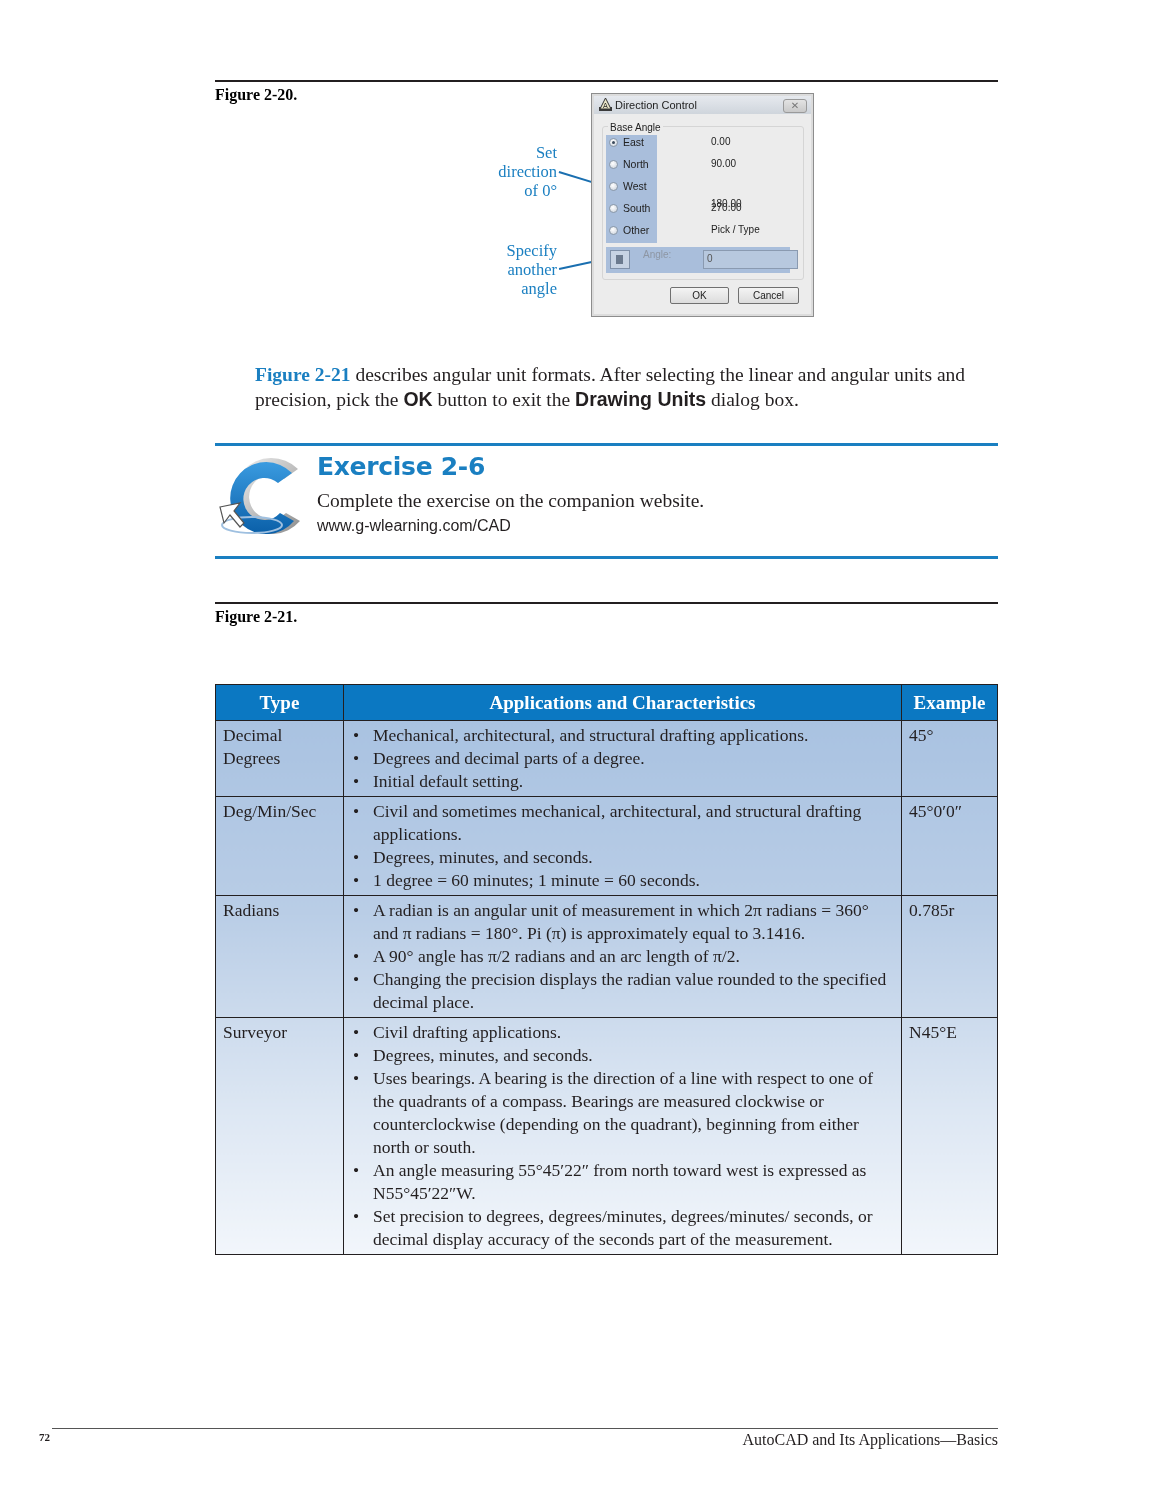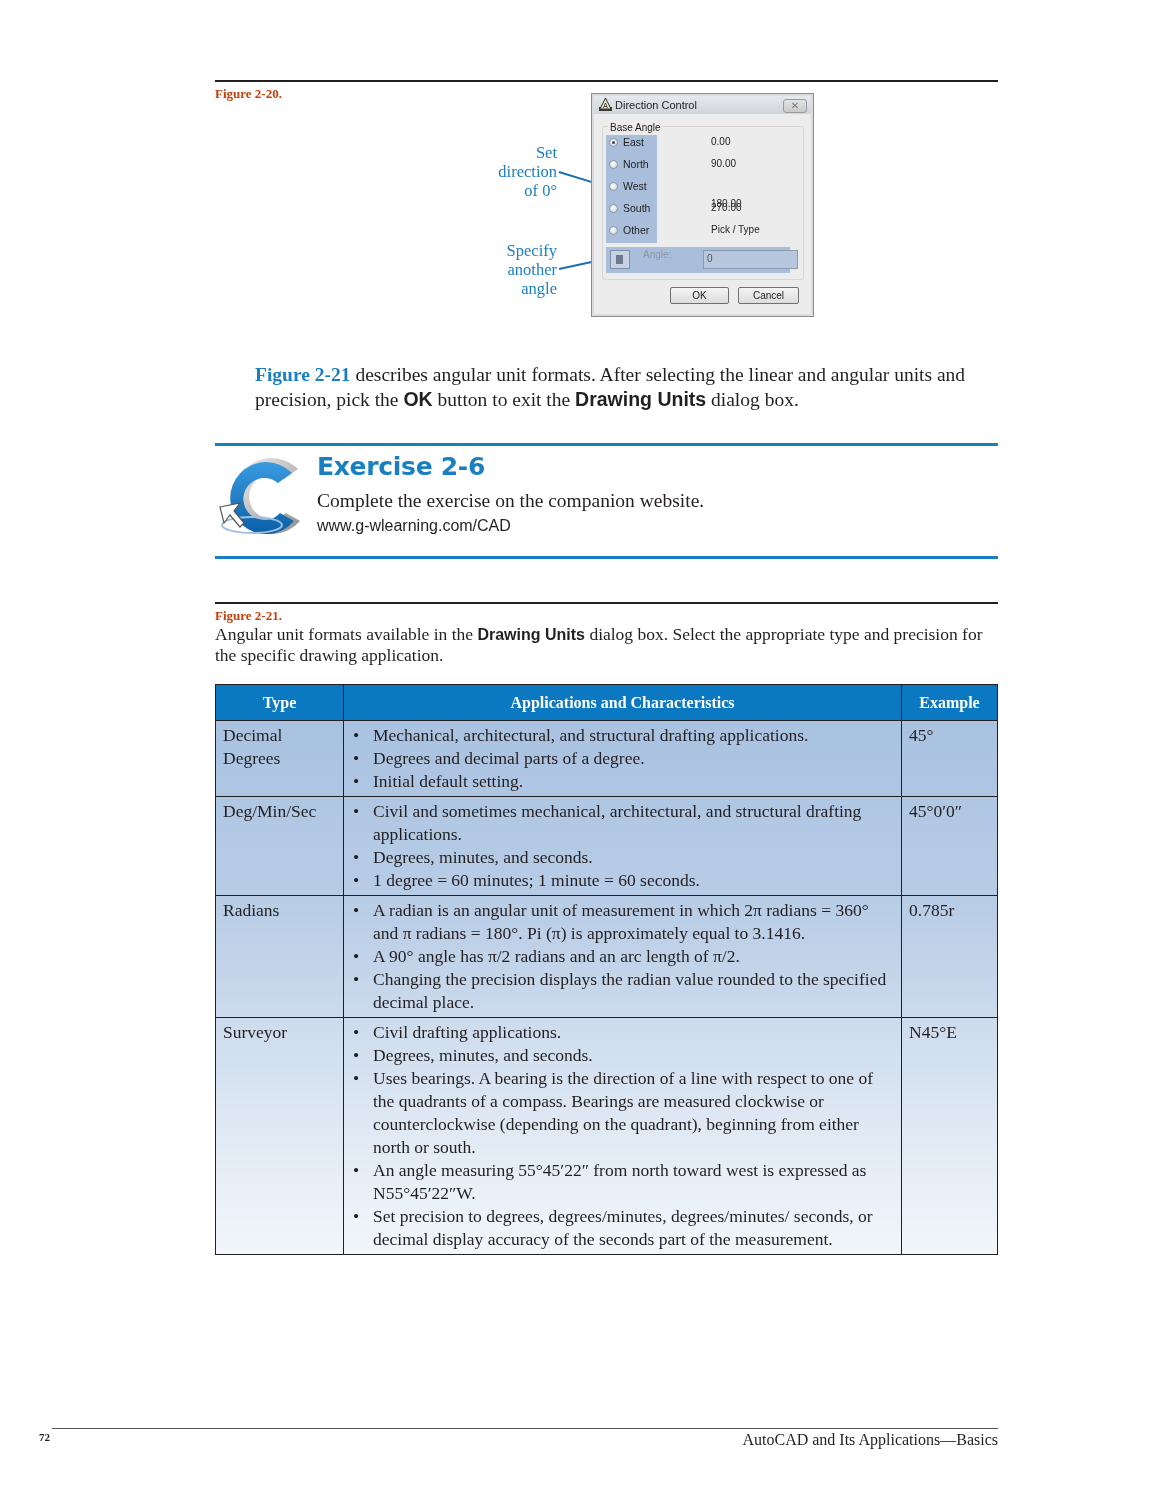--- a/index.html
+++ b/index.html
@@ -1,21 +1,21 @@
 <!DOCTYPE html>
 <html><head>
 <meta charset="utf-8">
 <style>
   html, body { margin:0; padding:0; background:#fff; }
   body { width:1167px; height:1490px; position:relative; font-family:"Liberation Serif", "DejaVu Serif", serif; color:#231f20; overflow:hidden; }
   .abs { position:absolute; }
   .rule { position:absolute; left:215px; width:783px; background:#231f20; }
   .blue { color:#1a7fc1; }
   .sans-b { font-family:"Liberation Sans", "DejaVu Sans", sans-serif; font-weight:bold; }
-  .fig-label { font-weight:bold; color:#c2410c; font-size:13px; }
+  .fig-label { font-weight:bold; color:#000000; font-size:16px; }
   .caption { font-size:17px; line-height:20px; }
 
   
   #fig20-caption { left:215px; top:86px; width:200px; }
   .callout { position:absolute; text-align:right; color:#1a7fc1; font-size:16.5px; line-height:19px; }
   .callout-line { position:absolute; height:1.5px; background:#1a6fb0; transform-origin:left center; }
   .arrowhead { position:absolute; width:0; height:0; border-top:4px solid transparent; border-bottom:4px solid transparent; border-left:8px solid #1a6fb0; }
 
   
   #dialog { left:591px; top:93px; width:221px; height:222px; background:#ececec; border:1px solid #8d8d8d; box-shadow:inset 0 0 0 2px #dcdcdc; font-family:"Liberation Sans", "DejaVu Sans", sans-serif; font-size:10.5px; color:#222; }
@@ -49,21 +49,21 @@
   #ex-text { left:317px; top:490px; font-size:19.5px; }
   #ex-url { left:317px; top:517px; font-family:"Liberation Sans", sans-serif; font-size:16px; }
 
   
   #fig21-caption { left:215px; top:608px; width:785px; }
   #fig21-caption .caption { font-size:17.5px; line-height:21px; }
 
   
   #angular-table { position:absolute; left:215px; top:684px; width:783px; border-collapse:collapse; font-size:17.5px; line-height:23px;
     background:linear-gradient(#a6c0e0 0%, #b9cde6 40%, #dde7f3 75%, #f2f6fb 100%); border:1.5px solid #231f20; }
-  #angular-table th { background:#0b78c2; color:#fff; font-weight:bold; height:35px; padding:0 6px; border-left:1.5px solid #231f20; border-bottom:1.5px solid #231f20; font-size:16px; }
+  #angular-table th { background:#0b78c2; color:#fff; font-weight:bold; height:35px; padding:0 6px; border-left:1.5px solid #231f20; border-bottom:1.5px solid #231f20; font-size:19px; }
   #angular-table th:first-child { border-left:none; }
   #angular-table td { vertical-align:top; padding:3px 7px 3px 7px; border-left:1px solid #231f20; border-bottom:1px solid #231f20; }
   #angular-table td:first-child { border-left:none; }
   #angular-table ul { margin:0; padding:0; list-style:none; }
   #angular-table li { position:relative; padding-left:22px; }
   #angular-table li::before { content:"•"; position:absolute; left:2px; top:0; }
   .col-type { width:113px; }
   .col-ex { width:83px; }
   .emph { font-style:italic; }
 
@@ -173,21 +173,20 @@
   <path d="M4 54 L24 50 L18 58 L28 70 L24 74 L14 62 L8 70 Z" fill="#fff" stroke="#555" stroke-width="1.2"></path>
 </svg>
 <div id="ex-title" class="abs">Exercise 2-6</div>
 <div id="ex-text" class="abs">Complete the exercise on the companion website.</div>
 <div id="ex-url" class="abs">www.g-wlearning.com/CAD</div>
 <div id="ex-rule-bot" class="rule"></div>
 
 <div class="rule" style="top:602px;height:2px;"></div>
 <div id="fig21-caption" class="abs">
   <div class="fig-label">Figure 2-21.</div>
-  <div class="caption"><span>Angular unit formats available in the </span><span class="sans-b" style="font-size:16px;">Drawing Units</span><span> dialog box. Select the appropriate type and precision for the specific drawing application.</span></div>
 </div>
 
 <table id="angular-table">
   <thead>
     <tr>
       <th class="col-type">Type</th>
       <th>Applications and Characteristics</th>
       <th class="col-ex">Example</th>
     </tr>
   </thead>

